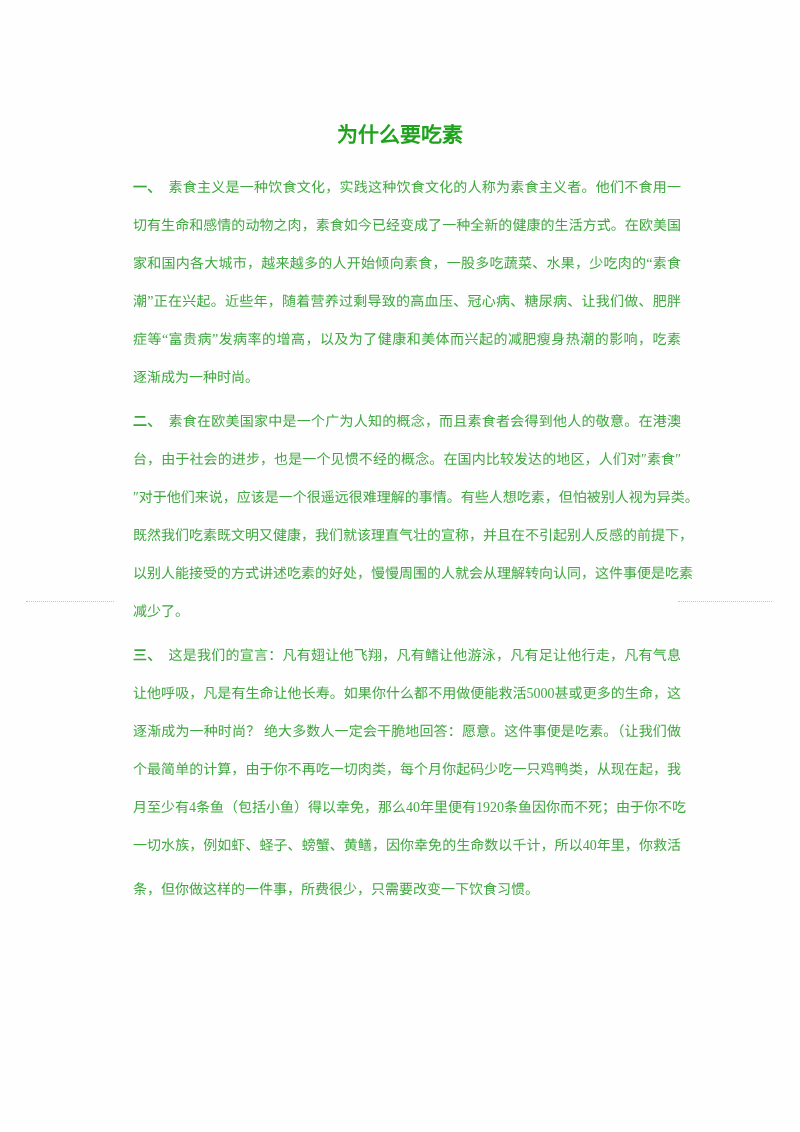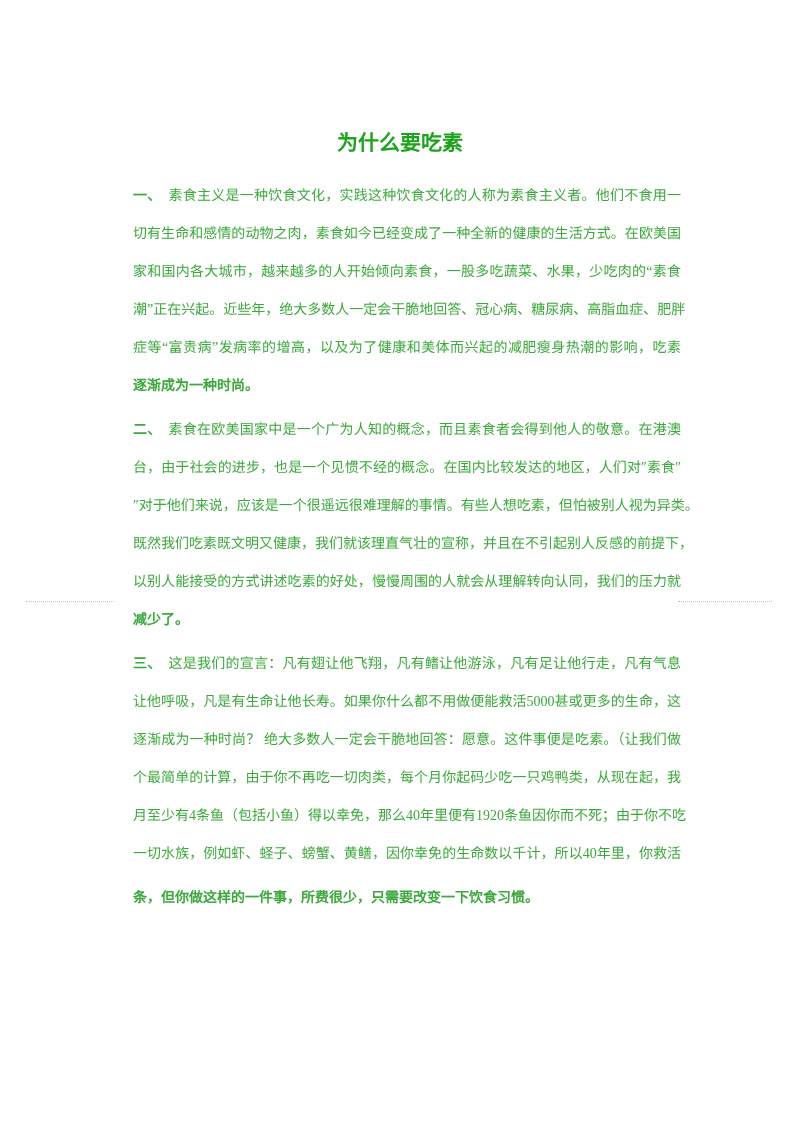--- a/index.html
+++ b/index.html
@@ -14,21 +14,21 @@
     position: relative;
     width: 800px;
     height: 1132px;
     background: var(--page-bg);
     overflow: hidden;
     font-family: "Liberation Serif", "DejaVu Serif", serif;
   }
   .doc {
     position: absolute;
     left: 119px;
-    top: 16px;
+    top: 8px;
     width: 562px;
   }
   .title {
     margin: 110px 0 17px 0;
     font-size: 21px;
     line-height: 34px;
     font-weight: bold;
     text-align: center;
     color: var(--title-green);
   }
@@ -38,21 +38,20 @@
     line-height: 38px;
     font-size: 14px;
     color: var(--text-green);
     text-align: justify;
     text-align-last: justify;
     white-space: nowrap;
   }
   .ln.last {
     text-align: center;
     text-align-last: left;
-    font-weight: bold;
   }
   .ln.center {
     text-align: center;
     text-align-last: center;
   }
   .marker {
     font-weight: bold;
     margin-right: 7px;
   }
   .dots {
@@ -69,31 +68,31 @@
 
 <div class="page">
   <div class="doc">
 
     <h1 class="title">为什么要吃素</h1>
 
     <div class="para">
       <div class="ln"><span class="marker">一、</span><span>素食主义是一种饮食文化，实践这种饮食文化的人称为素食主义者。他们不食用一</span></div>
       <div class="ln">切有生命和感情的动物之肉，素食如今已经变成了一种全新的健康的生活方式。在欧美国</div>
       <div class="ln">家和国内各大城市，越来越多的人开始倾向素食，一股多吃蔬菜、水果，少吃肉的“素食</div>
-      <div class="ln">潮”正在兴起。近些年，绝大多数人一定会干脆地回答、冠心病、糖尿病、高脂血症、肥胖</div>
+      <div class="ln">潮”正在兴起。近些年，随着营养过剩导致的高血压、冠心病、糖尿病、让我们做、肥胖</div>
       <div class="ln">症等“富贵病”发病率的增高，以及为了健康和美体而兴起的减肥瘦身热潮的影响，吃素</div>
       <div class="ln last">逐渐成为一种时尚。</div>
     </div>
 
     <div class="para">
       <div class="ln"><span class="marker">二、</span><span>素食在欧美国家中是一个广为人知的概念，而且素食者会得到他人的敬意。在港澳</span></div>
       <div class="ln">台，由于社会的进步，也是一个见惯不经的概念。在国内比较发达的地区，人们对″素食″</div>
       <div class="ln">″对于他们来说，应该是一个很遥远很难理解的事情。有些人想吃素，但怕被别人视为异类。</div>
       <div class="ln">既然我们吃素既文明又健康，我们就该理直气壮的宣称，并且在不引起别人反感的前提下，</div>
-      <div class="ln">以别人能接受的方式讲述吃素的好处，慢慢周围的人就会从理解转向认同，我们的压力就</div>
+      <div class="ln">以别人能接受的方式讲述吃素的好处，慢慢周围的人就会从理解转向认同，这件事便是吃素</div>
       <div class="ln last">减少了。</div>
     </div>
 
     <div class="para">
       <div class="ln"><span class="marker">三、</span><span>这是我们的宣言：凡有翅让他飞翔，凡有鳍让他游泳，凡有足让他行走，凡有气息</span></div>
       <div class="ln">让他呼吸，凡是有生命让他长寿。如果你什么都不用做便能救活5000甚或更多的生命，这</div>
       <div class="ln">逐渐成为一种时尚？ 绝大多数人一定会干脆地回答：愿意。这件事便是吃素。（让我们做</div>
       <div class="ln">个最简单的计算，由于你不再吃一切肉类，每个月你起码少吃一只鸡鸭类，从现在起，我</div>
       <div class="ln">月至少有4条鱼（包括小鱼）得以幸免，那么40年里便有1920条鱼因你而不死；由于你不吃</div>
       <div class="ln">一切水族，例如虾、蛏子、螃蟹、黄鳝，因你幸免的生命数以千计，所以40年里，你救活</div>

